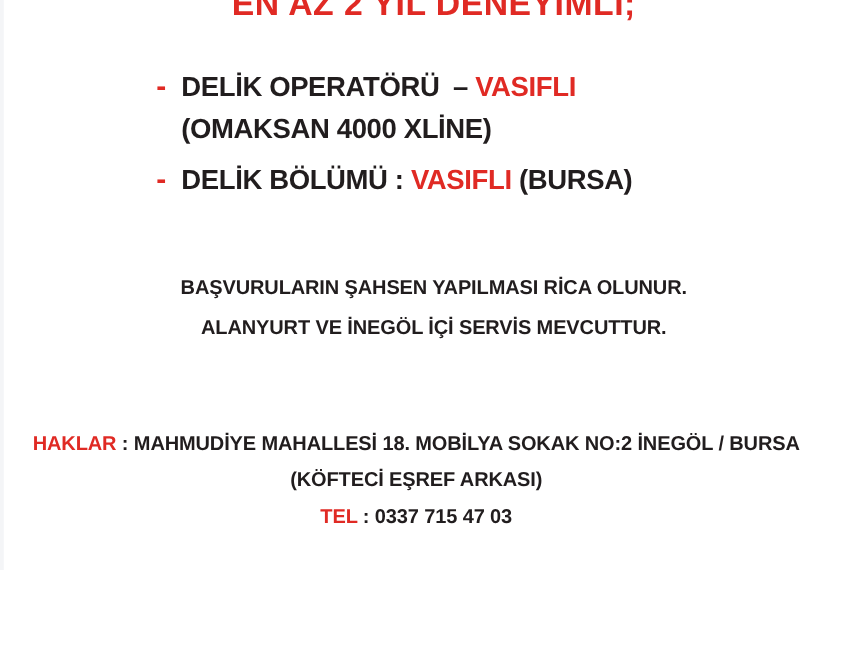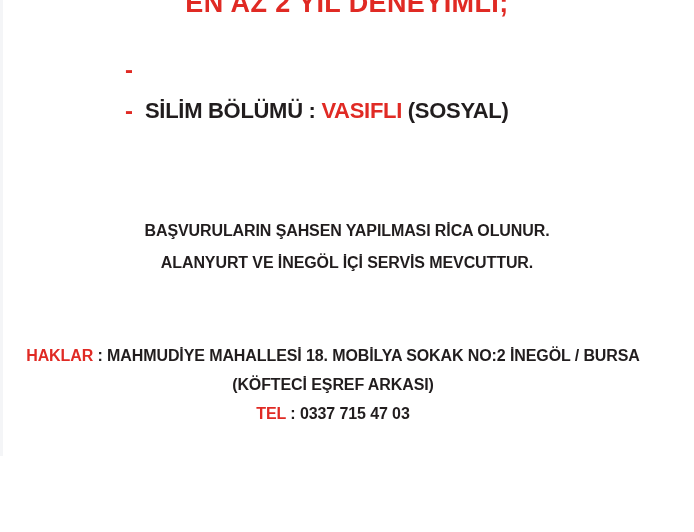--- a/index.html
+++ b/index.html
@@ -116,28 +116,35 @@
 <div class="page">
 
   <div class="edge-artifact"></div>
 
   <div class="heading">EN AZ 2 YIL DENEYİMLİ;</div>
 
   <div class="jobs">
 
     <div class="job-row">
       <span class="job-marker">-</span>
+      <span>
+        <span>DELİK OPERATÖRÜ</span>
+        <span class="sep">–</span>
+        <span class="red">VASIFLI</span>
+        <br>
+        <span>(OMAKSAN 4000 XLİNE)</span>
+      </span>
     </div>
 
     <div class="job-row">
       <span class="job-marker">-</span>
       <span>
-        <span>SİLİM BÖLÜMÜ :</span>
+        <span>DELİK BÖLÜMÜ :</span>
         <span class="red">VASIFLI</span>
-        <span>(SOSYAL)</span>
+        <span>(BURSA)</span>
       </span>
     </div>
 
   </div>
 
   <div class="info">
     <p>BAŞVURULARIN ŞAHSEN YAPILMASI RİCA OLUNUR.</p>
     <p>ALANYURT VE İNEGÖL İÇİ SERVİS MEVCUTTUR.</p>
   </div>
 

